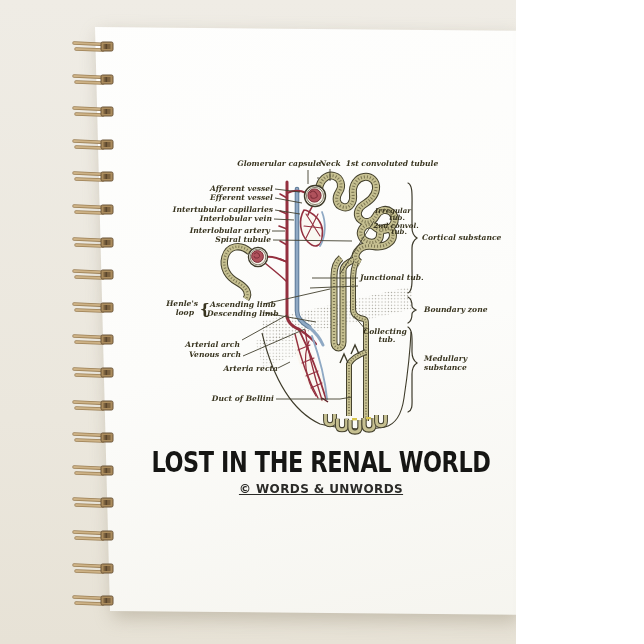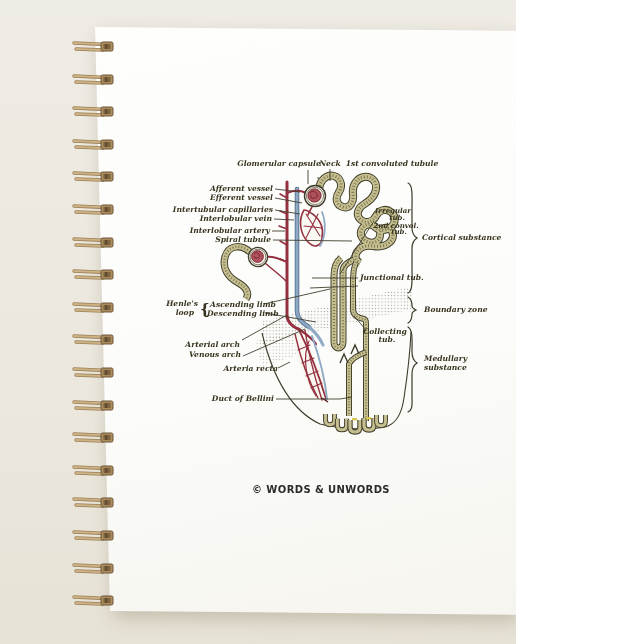--- a/index.html
+++ b/index.html
@@ -10,21 +10,21 @@
   .page{position:absolute;inset:0;
     clip-path:polygon(95px 27px,550px 31px,543px 615px,110px 611px);
     background:linear-gradient(168deg,#fefefd 0%,#fcfcfa 55%,#f5f4ee 100%);
     box-shadow:inset 14px 0 20px -14px rgba(150,140,118,.4), inset 0 -10px 12px -9px rgba(125,114,92,.22);}
   .diagram-svg{position:absolute;left:150px;top:145px;width:366px;height:312px;}
   .caption{position:absolute;left:93px;width:456px;text-align:center;}
   .caption.title-row{top:446px;}
   .title{display:inline-block;white-space:nowrap;transform:scaleX(.8);transform-origin:center;
     font-family:"DejaVu Sans",sans-serif;font-weight:bold;font-size:28px;letter-spacing:-.5px;color:#161614;}
   .caption.credit-row{top:478px;}
-  .credit{font-family:"DejaVu Sans",sans-serif;font-weight:bold;font-size:10px;letter-spacing:.4px;color:#2b2b28;}
+  .credit{font-family:"DejaVu Sans",sans-serif;font-weight:bold;font-size:12px;letter-spacing:.4px;color:#2b2b28;text-decoration:underline;}
   .binding{position:absolute;left:0;top:0;width:130px;height:644px;}
   .coil{position:absolute;left:72px;width:46px;height:17px;}
   
   .lbl{font-family:"DejaVu Serif",serif;font-style:italic;font-weight:bold;fill:#38341f;font-size:7.6px;}
   .lbl.sm{font-size:7px;}
   .brace-glyph{font-family:"DejaVu Serif",serif;fill:#38341f;font-size:15px;font-weight:bold;}
   .lead{fill:none;stroke:#42402e;stroke-width:.9;}
   .brace{fill:none;stroke:#3d3a2b;stroke-width:1.2;stroke-linecap:round;}
   .tub-o{fill:none;stroke:#45422e;stroke-width:8;stroke-linejoin:round;}
   .tub-f{fill:none;stroke:#c6c091;stroke-width:6;stroke-linejoin:round;}
@@ -234,20 +234,23 @@
           <text class="lbl" x="387" y="342" text-anchor="middle">tub.</text>
           <text class="lbl" x="240" y="347" text-anchor="end">Arterial arch</text>
           <text class="lbl" x="241" y="357" text-anchor="end">Venous arch</text>
           <text class="lbl" x="278" y="371" text-anchor="end">Arteria recta</text>
           <text class="lbl" x="424" y="361">Medullary</text>
           <text class="lbl" x="424" y="370">substance</text>
           <text class="lbl" x="274" y="401" text-anchor="end">Duct of Bellini</text>
         </g>
       </svg>
 
+      <div class="caption title-row">
+        <span class="title">LOST IN THE RENAL WORLD</span>
+      </div>
       <div class="caption credit-row">
         <span class="credit">© WORDS &amp; UNWORDS</span>
       </div>
 
     </div>
   </div>
 
   <div class="binding">
       <div class="coil" style="top: 38px;"><svg width="46" height="17" viewBox="0 0 46 17">
           <path d="M2,5 L29,6.2" stroke="#9b7f55" stroke-width="3.4" fill="none" stroke-linecap="round"></path>

